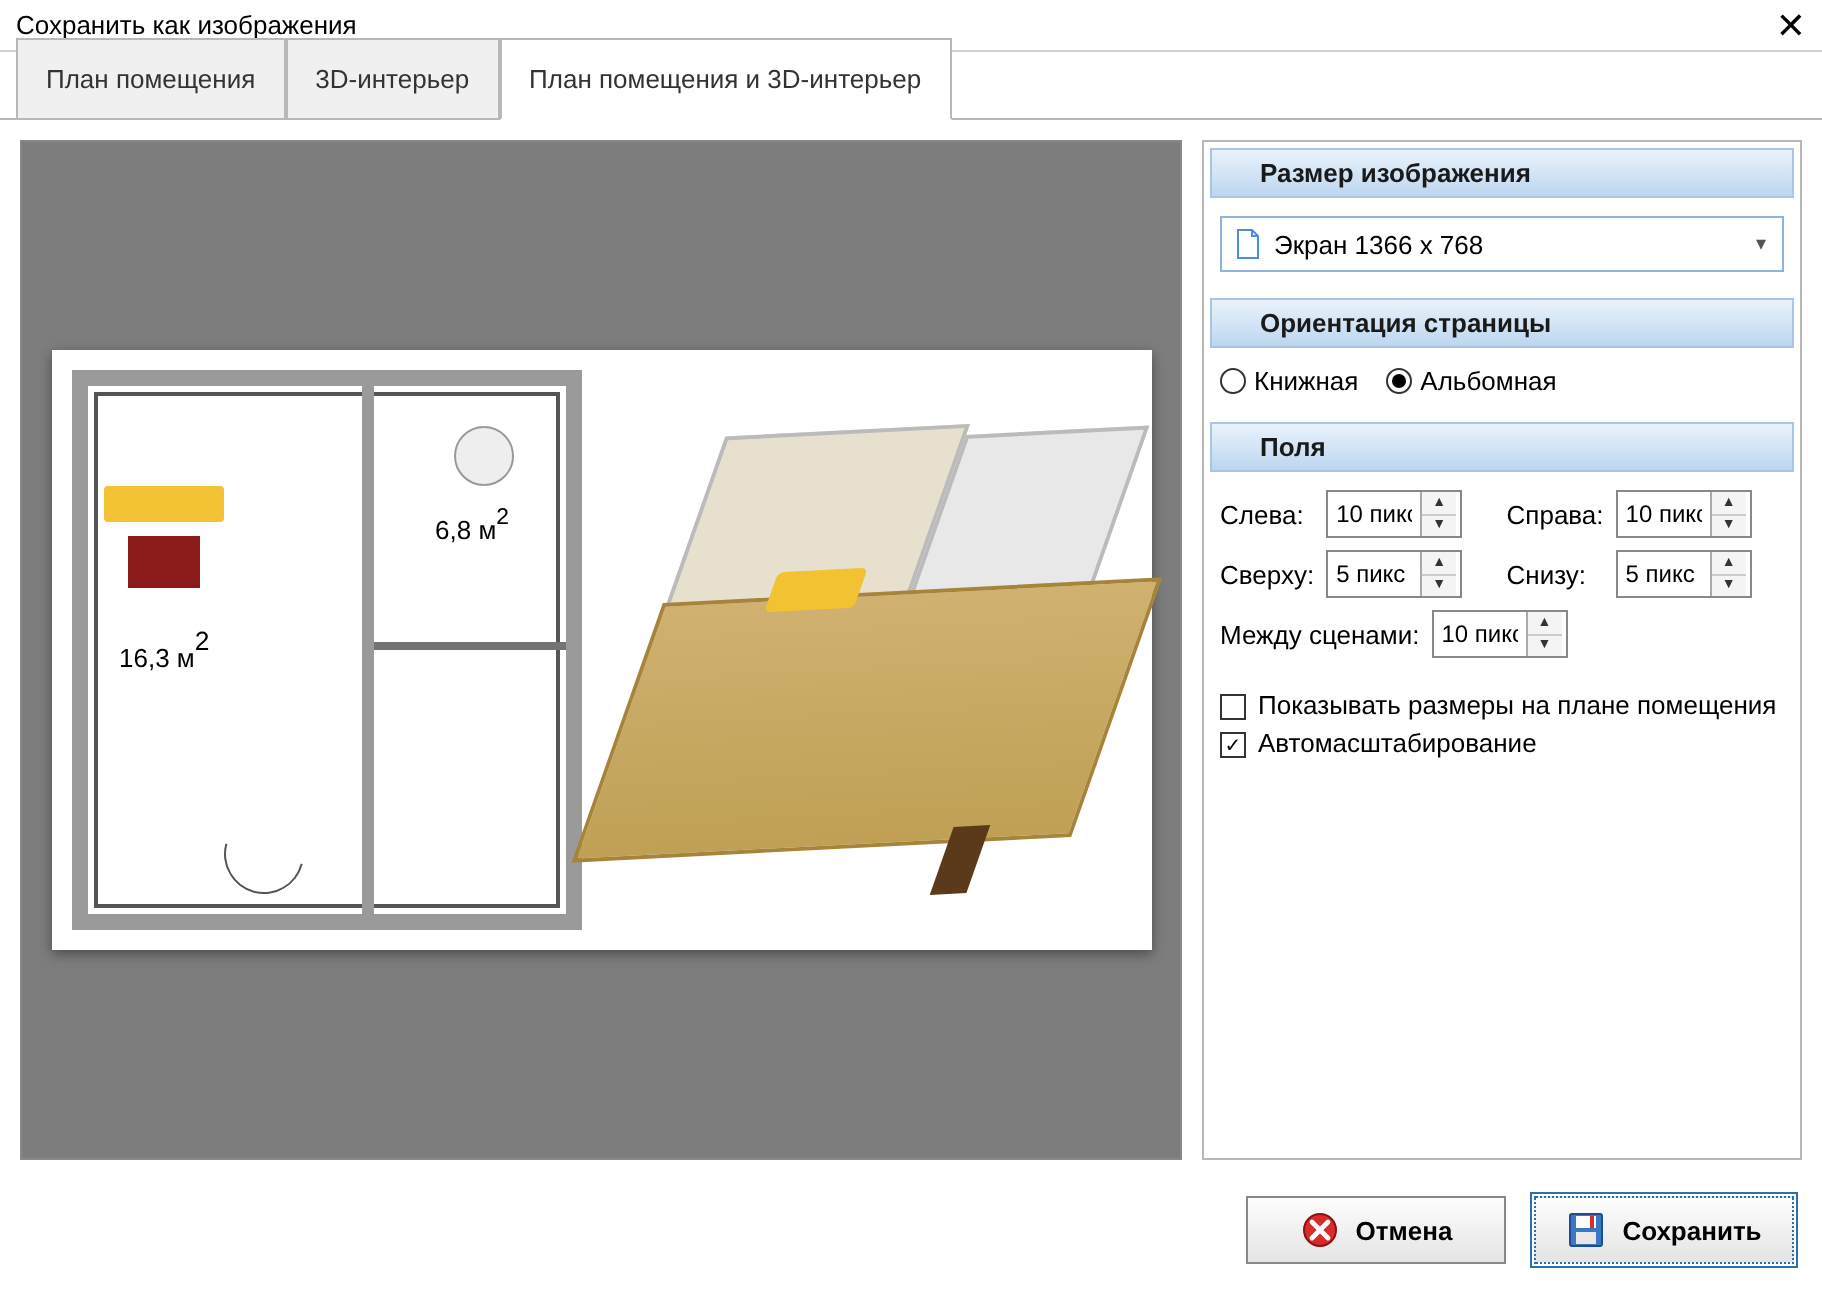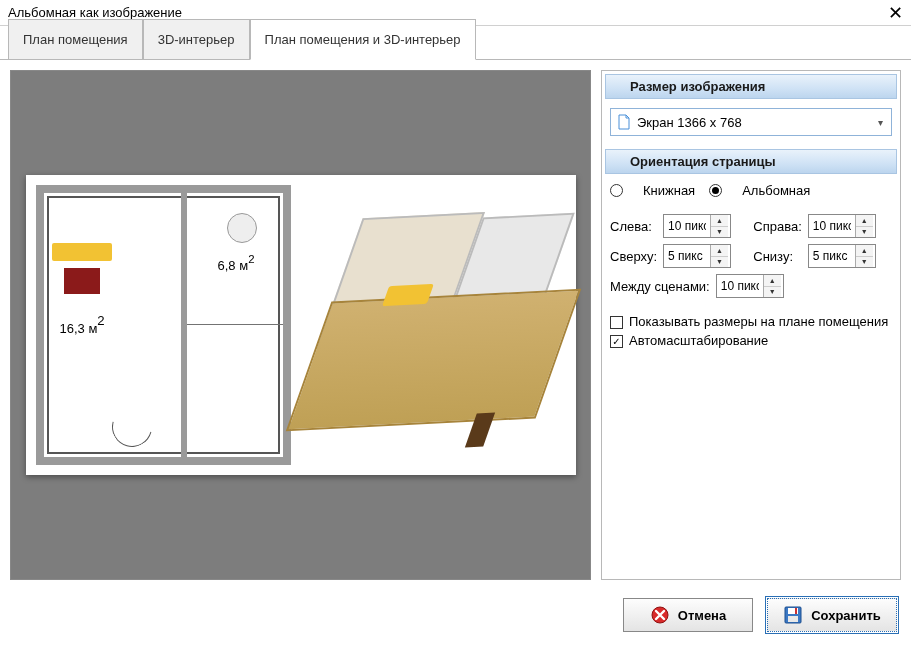--- a/index.html
+++ b/index.html
@@ -15,21 +15,21 @@
 .tab:not(.active) { border-bottom: 1px solid #b8b8b8; }
 
 .content-area { display: flex; gap: 10px; padding: 10px; height: 530px; }
 
 .preview-pane { flex: 1; background: #7d7d7d; border: 1px solid #888; position: relative; display: flex; align-items: center; justify-content: center; }
 .preview-sheet { background: #fff; width: 550px; height: 300px; box-shadow: 0 2px 6px rgba(0,0,0,.4); position: relative; display: flex; }
 .floorplan-2d { width: 50%; height: 100%; position: relative; padding: 10px; }
 .plan-outer { width: 100%; height: 100%; border: 8px solid #9a9a9a; position: relative; background: #fff; }
 .plan-inner-border { position: absolute; inset: 3px; border: 2px solid #555; }
 .room-big { position: absolute; left: 0; top: 0; width: 60%; height: 100%; border-right: 6px solid #9a9a9a; }
-.room-small { position: absolute; right: 0; top: 0; width: 40%; height: 50%; border-bottom: 1px solid #737373; }
+.room-small { position: absolute; right: 0; top: 0; width: 40%; height: 50%; border-bottom: 4px solid #737373; }
 .room-bath { position: absolute; right: 0; bottom: 0; width: 40%; height: 50%; }
 .sofa-2d { position: absolute; left: 8px; top: 50px; width: 60px; height: 18px; background: #f2c233; border-radius: 2px; }
 .rug-2d { position: absolute; left: 20px; top: 75px; width: 36px; height: 26px; background: #8b1a1a; }
 .label-area1 { position: absolute; left: 16px; top: 120px; font-family: Georgia, serif; font-size: 22px; color: #000; }
 .label-area2 { position: absolute; right: 28px; top: 60px; font-family: Georgia, serif; font-size: 19px; color: #000; }
 .table-2d { position: absolute; right: 26px; top: 20px; width: 30px; height: 30px; border-radius: 50%; background: #eee; border: 1px solid #999; }
 .door-arc { position: absolute; left: 50%; bottom: 10px; width: 40px; height: 40px; border: 1px solid #555; border-radius: 50%; border-right-color: transparent; border-top-color: transparent; transform: rotate(-30deg); }
 .sup{font-size:.6em;vertical-align:super;}
 
 .floorplan-3d { width: 50%; height: 100%; position: relative; padding: 10px; }
@@ -41,21 +41,21 @@
 
 .settings-pane { width: 300px; border: 1px solid #b8b8b8; background: #fff; overflow: auto; }
 .section-header { background: linear-gradient(#e9f2fb, #cfe2f5 60%, #bcd5ee); border: 1px solid #a9c5e2; padding: 4px 24px; font-weight: bold; color: #1a1a1a; margin: 3px; }
 .section-body { padding: 6px 8px 10px; }
 .dropdown { width: 100%; border: 1px solid #8fb3d9; height: 28px; display: flex; align-items: center; padding: 0 6px; background: #fff; position: relative; cursor: pointer; }
 .dropdown .dd-icon { width: 14px; height: 16px; margin-right: 6px; display: inline-flex; }
 .dropdown .chev { position: absolute; right: 8px; color: #555; font-size: 10px; }
 .doc-svg{width:14px;height:16px;}
 
 .radio-row { display: flex; align-items: center; gap: 14px; }
-.radio { display: inline-flex; align-items: center; gap: 20px; cursor: pointer; justify-content: center; }
+.radio { display: inline-flex; align-items: center; gap: 4px; cursor: pointer; justify-content: center; }
 .radio-dot { width: 13px; height: 13px; border: 1px solid #333; border-radius: 50%; display: inline-flex; align-items: center; justify-content: center; background: #fff; }
 .radio-dot.checked::after { content: ""; width: 7px; height: 7px; background: #000; border-radius: 50%; }
 
 .margins-grid { display: grid; grid-template-columns: auto 1fr auto 1fr; gap: 6px 6px; align-items: center; }
 .margins-grid label { white-space: nowrap; }
 .stepper { display: flex; border: 1px solid #888; height: 24px; width: 68px; background: #fff; }
 .stepper input { border: none; width: 46px; padding: 0 4px; font-size: 12px; outline: none; }
 .stepper .arrows { width: 18px; border-left: 1px solid #aaa; display: flex; flex-direction: column; }
 .stepper .arrows span { flex: 1; display: flex; align-items: center; justify-content: center; font-size: 7px; color: #333; cursor: pointer; background: #f4f4f4; }
 .stepper .arrows span:first-child { border-bottom: 1px solid #ccc; }
@@ -66,21 +66,21 @@
 
 .footer { display: flex; justify-content: flex-end; gap: 14px; padding: 8px 14px 0; }
 .btn { width: 130px; height: 34px; border: 1px solid #888; background: linear-gradient(#fdfdfd,#e4e4e4); display: flex; align-items: center; justify-content: center; gap: 8px; font-weight: bold; cursor: pointer; }
 .btn.primary { outline: 1px solid #2a6fb5; outline-offset: 1px; border: 1px dotted #2a6fb5; }
 .btn .ico { width: 20px; height: 20px; display: inline-flex; align-items: center; justify-content: center; }
 </style>
 </head>
 <body>
 
 <div class="title-bar">
-  <span class="title">Альбомная как изображение</span>
+  <span class="title">Сохранить как изображения</span>
   <span class="close">✕</span>
 </div>
 
 <div class="tab-strip">
   <div class="tab"><span>План помещения</span></div>
   <div class="tab"><span>3D-интерьер</span></div>
   <div class="tab active"><span>План помещения и 3D-интерьер</span></div>
 </div>
 
 <div class="content-area">
@@ -136,20 +136,21 @@
           <span class="radio-dot"></span>
           <span>Книжная</span>
         </div>
         <div class="radio">
           <span class="radio-dot checked"></span>
           <span>Альбомная</span>
         </div>
       </div>
     </div>
 
+    <div class="section-header">Поля</div>
     <div class="section-body">
       <div class="margins-grid">
         <label>Слева:</label>
         <div class="stepper">
           <input value="10 пикс" style="">
           <div class="arrows">
               <span>▲</span>
               <span>▼</span>
             </div>
         </div>

